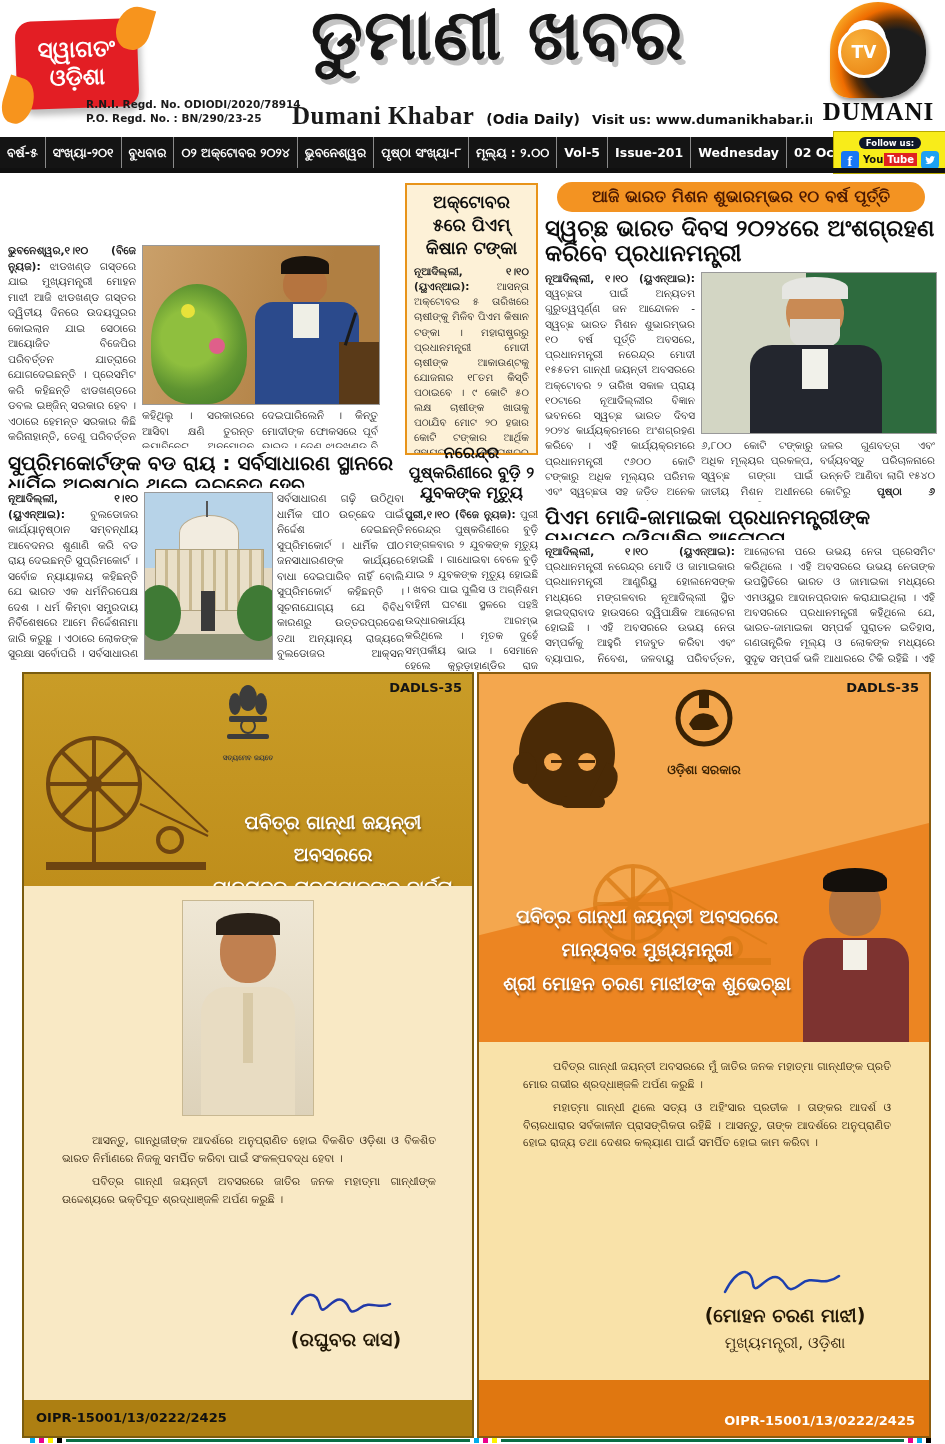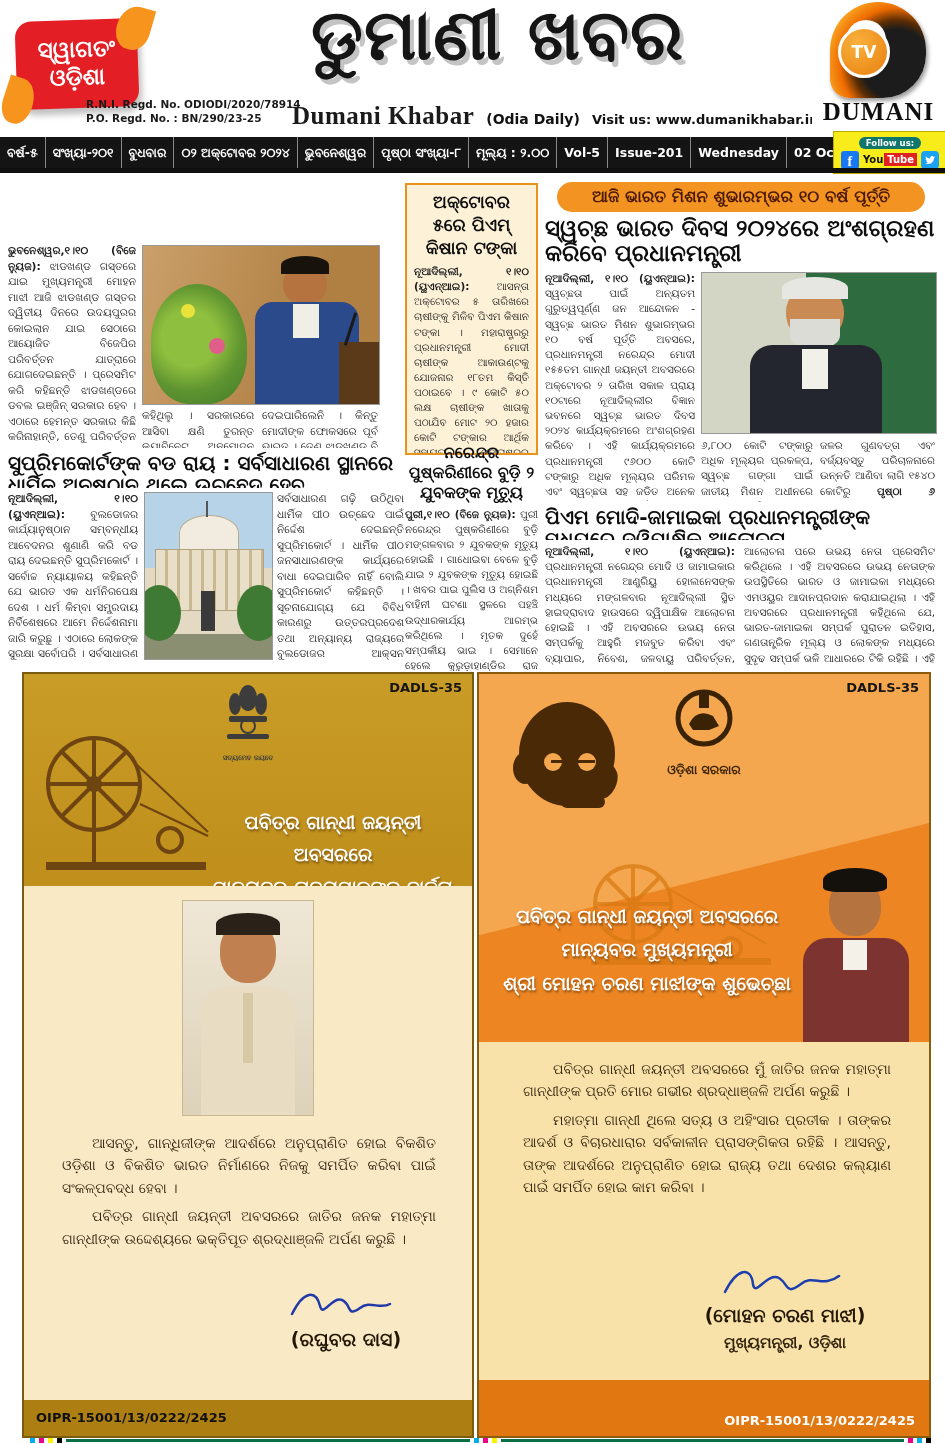--- a/index.html
+++ b/index.html
@@ -28,21 +28,21 @@
           box-shadow:2px 3px 4px rgba(0,0,0,.4);}
   #dhole{position:absolute;left:34px;top:20px;width:40px;height:40px;border-radius:50%;background:#ffffff;}
   #tvcircle{position:absolute;left:26px;top:26px;width:46px;height:46px;border-radius:50%;
             background:radial-gradient(circle at 35% 30%,#f9b13c,#e87f0e);border:3px solid #fff;
             display:flex;align-items:center;justify-content:center;color:#fff;font-weight:900;font-size:17px;}
   #tvname{position:absolute;left:0;top:98px;width:133px;text-align:center;font-family:"Liberation Serif",serif;
           font-weight:900;font-size:25px;letter-spacing:1px;color:#0e0e0e;}
   
   #social{left:833px;top:131px;width:112px;height:41px;background:#f8ec1a;border:1px solid #b9a900;
           display:flex;flex-direction:column;align-items:center;justify-content:center;gap:2px;}
-  #followpill{background:#0f766e;color:#fff;font-size:8.5px;font-weight:bold;border-radius:6px;padding:1px 7px;}
+  #followpill{background:#0f172a;color:#fff;font-size:8.5px;font-weight:bold;border-radius:6px;padding:1px 7px;}
   #socialrow{display:flex;align-items:center;gap:4px;}
   #fbicon{width:18px;height:18px;background:#1877f2;border-radius:3px;color:#fff;font-weight:900;
           font-family:"Liberation Serif",serif;font-size:14px;display:flex;align-items:flex-end;justify-content:center;line-height:1;}
   #yticon{display:flex;align-items:center;gap:1px;font-weight:900;font-size:10px;}
   #ytTube{background:#e02121;color:#fff;border-radius:0;padding:1px 3px;}
   #twicon{width:18px;height:18px;background:#1da1f2;border-radius:4px;display:flex;align-items:center;justify-content:center;}
   
   #infobar{left:0;top:137px;width:833px;height:31px;background:#141414;display:flex;overflow:hidden;}
   .ib-item{color:#fff;font-size:12.5px;font-weight:bold;line-height:31px;padding:0 7px;border-right:1px solid #8a8a8a;white-space:nowrap;}
   #toprule{left:0;top:168px;width:945px;height:5px;background:#101010;}
@@ -58,21 +58,21 @@
   #banner{left:557px;top:182px;width:368px;height:30px;background:#f39322;border-radius:15px;
           text-align:center;line-height:30px;font-size:16.5px;font-weight:800;color:#4a1802;overflow:hidden;}
   
   #ad-gov{left:22px;top:672px;width:448px;height:762px;border:2px solid #7a5c10;box-sizing:content-box;}
   #gov-top{position:absolute;left:0;top:0;width:448px;height:212px;background:linear-gradient(#c99c27,#bf8e1b);overflow:hidden;}
   #gov-body{position:absolute;left:0;top:212px;width:448px;height:514px;background:#f9e9c5;overflow:hidden;}
   #gov-foot{position:absolute;left:0;top:726px;width:448px;height:36px;background:#ad7f12;color:#101010;
             font-size:13px;font-weight:bold;line-height:36px;padding-left:12px;box-sizing:border-box;}
   .adtag{position:absolute;right:10px;top:6px;font-size:13px;font-weight:900;color:#141414;}
   .ad-title{color:#fff;font-weight:800;text-shadow:1px 2px 2px rgba(60,30,0,.5);text-align:center;}
-  .ad-para{font-size:14px;line-height:1.6;color:#32230d;text-align:justify;}
+  .ad-para{font-size:11px;line-height:1.6;color:#32230d;text-align:justify;}
   .ad-para + .ad-para{margin-top:6px;}
   .ad-para{text-indent:30px;}
   #ad-cm{left:477px;top:672px;width:450px;height:762px;border:2px solid #8a5c10;box-sizing:content-box;}
   #cm-top{position:absolute;left:0;top:0;width:450px;height:368px;background:#ec8522;overflow:hidden;}
   #cm-diag{position:absolute;left:-80px;top:-240px;width:760px;height:420px;background:#f4a74e;transform:rotate(-14deg);}
   #cm-mid{position:absolute;left:0;top:368px;width:450px;height:338px;background:#f9e2a9;overflow:hidden;}
   #cm-foot{position:absolute;left:0;top:706px;width:450px;height:56px;background:#e07710;color:#fff;font-size:13px;
            font-weight:bold;display:flex;align-items:flex-end;justify-content:flex-end;padding:0 14px 8px 0;box-sizing:border-box;}
   
   #printstrip{left:0;top:1438px;width:945px;height:5px;display:flex;align-items:center;gap:4px;}
@@ -324,21 +324,21 @@
     </div>
     <div id="cm-mid">
       <div class="abs" style="left:44px;top:16px;width:368px;">
         <div class="ad-para">ପବିତ୍ର ଗାନ୍ଧୀ ଜୟନ୍ତୀ ଅବସରରେ ମୁଁ ଜାତିର ଜନକ ମହାତ୍ମା ଗାନ୍ଧୀଙ୍କ ପ୍ରତି ମୋର ଗଭୀର ଶ୍ରଦ୍ଧାଞ୍ଜଳି ଅର୍ପଣ କରୁଛି ।</div>
         <div class="ad-para">ମହାତ୍ମା ଗାନ୍ଧୀ ଥିଲେ ସତ୍ୟ ଓ ଅହିଂସାର ପ୍ରତୀକ । ତାଙ୍କର ଆଦର୍ଶ ଓ ବିଚାରଧାରାର ସର୍ବକାଳୀନ ପ୍ରାସଙ୍ଗିକତା ରହିଛି । ଆସନ୍ତୁ, ତାଙ୍କ ଆଦର୍ଶରେ ଅନୁପ୍ରାଣିତ ହୋଇ ରାଜ୍ୟ ତଥା ଦେଶର କଲ୍ୟାଣ ପାଇଁ ସମର୍ପିତ ହୋଇ କାମ କରିବା ।</div>
       </div>
       <svg class="abs" style="left:238px;top:216px;" width="130" height="48" viewBox="0 0 130 48">
         <path d="M8 34 C 20 10, 34 8, 36 26 C 38 40, 50 14, 62 20 C 72 26, 68 38, 84 26 C 96 16, 106 30, 122 18" stroke="#1d3fae" stroke-width="2.5" fill="none" stroke-linecap="round"></path>
       </svg>
       <div class="abs" style="left:196px;top:262px;width:220px;text-align:center;font-size:19px;font-weight:800;color:#221705;">(ମୋହନ ଚରଣ ମାଝୀ)</div>
-      <div class="abs" style="left:196px;top:292px;width:220px;text-align:center;font-size:15.5px;font-weight:bold;color:#32230d;">ମୁଖ୍ୟମନ୍ତ୍ରୀ, ଓଡ଼ିଶା</div>
+      <div class="abs" style="left:196px;top:292px;width:220px;text-align:center;font-size:15.5px;font-weight:normal;color:#32230d;">ମୁଖ୍ୟମନ୍ତ୍ରୀ, ଓଡ଼ିଶା</div>
     </div>
     <div id="cm-foot">
       <span>OIPR-15001/13/0222/2425</span>
     </div>
   </div>
 
   <div class="abs" id="printstrip">
     <span style="width:26px;"></span>
     <span class="csq" style="background:#00adee;"></span>
     <span class="csq" style="background:#ec008c;"></span>

